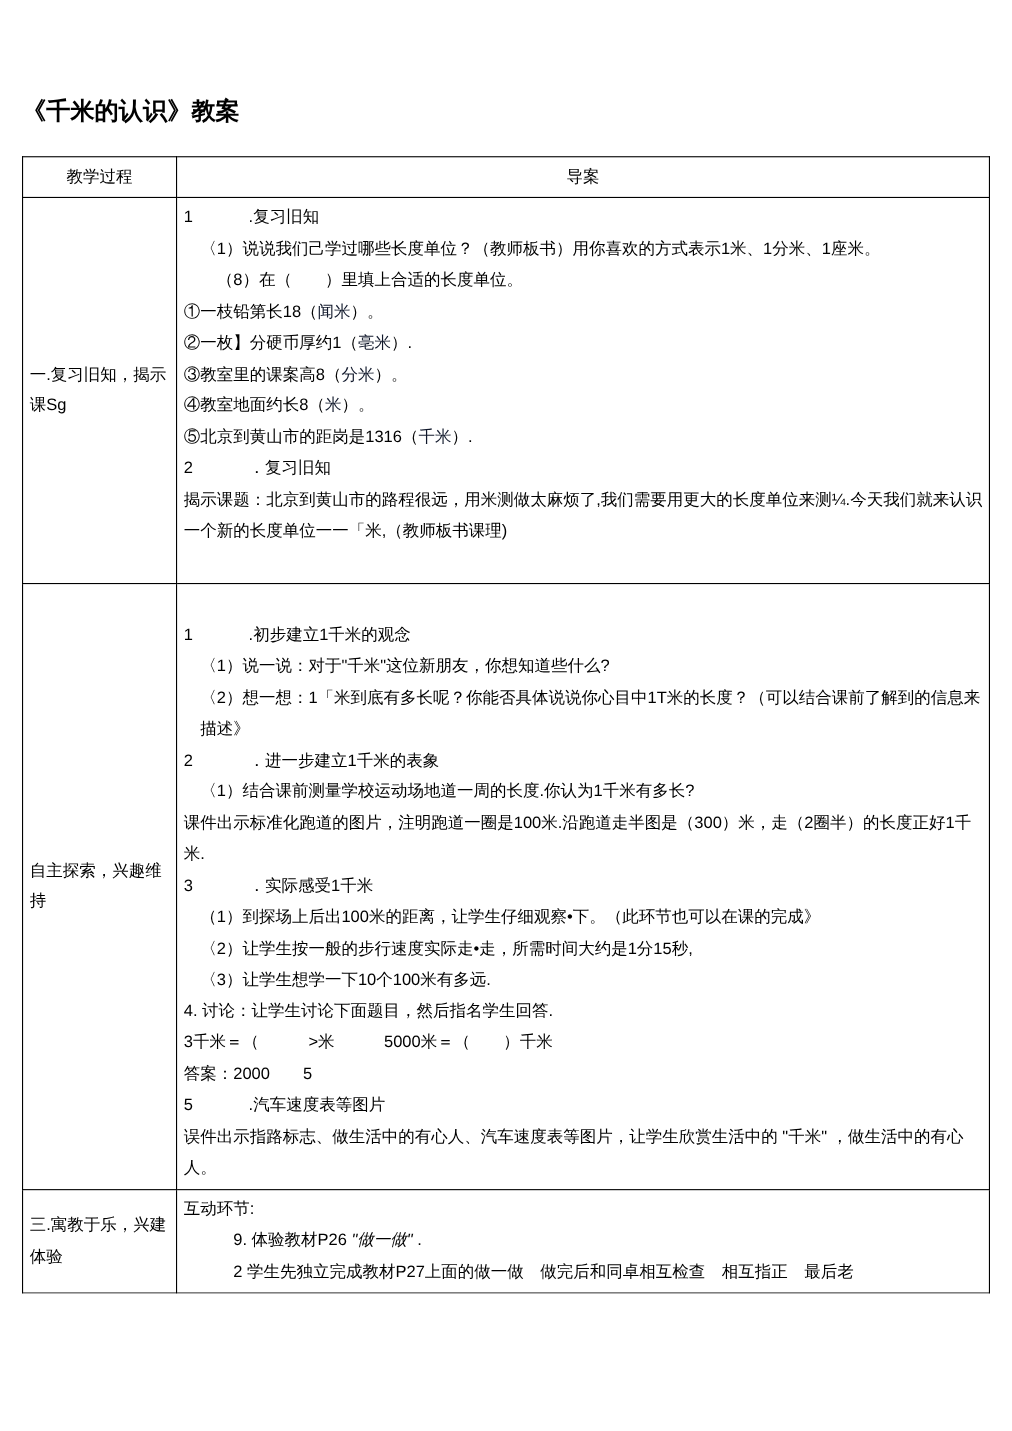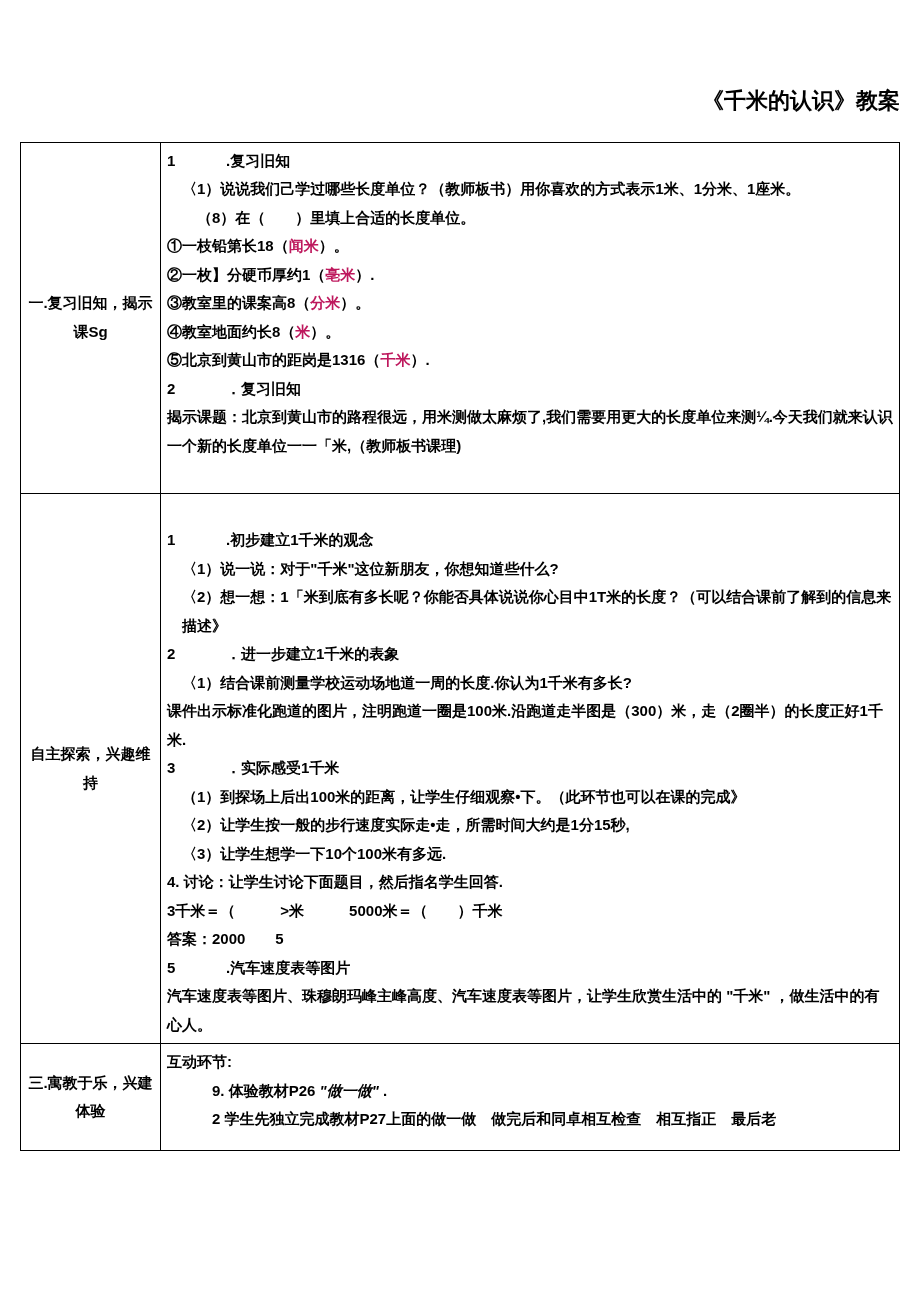--- a/index.html
+++ b/index.html
@@ -6,58 +6,62 @@
     body {
       font-family: "Microsoft YaHei", "SimSun", sans-serif;
       background: #fff;
       width: 920px;
       padding: 80px 20px 0 20px;
       font-size: 15px;
       color: #000;
       line-height: 1.9;
     }
     .title {
-      text-align: right;
+      text-align: left;
       font-size: 22px;
       font-weight: bold;
       margin-bottom: 20px;
     }
     table {
       width: 100%;
       border-collapse: collapse;
       table-layout: fixed;
     }
     th, td {
       border: 1px solid #000;
       vertical-align: top;
       padding: 4px 6px;
     }
     th { font-weight: normal; text-align: center; }
     col.left { width: 140px; }
-    .center-col { text-align: center; vertical-align: middle; font-weight: bold; }
-    .red { color: #be185d; }
+    .center-col { vertical-align: middle; }
+    .red { color: #0f172a; }
     .sec-num { display: inline-block; min-width: 14px; }
     .indent1 { padding-left: 1em; display: block; }
     .indent2 { padding-left: 2em; display: block; }
     .indent3 { padding-left: 3em; display: block; }
-    .line { display: block; font-weight: bold; }
+    .line { display: block; }
     .italic { font-style: italic; }
     .truncated { white-space: nowrap; overflow: hidden; }
   </style>
 </head>
 <body>
 
 <div class="title">《千米的认识》教案</div>
 
 <table>
   <colgroup>
       <col class="left">
       <col>
     </colgroup>
   <tbody>
+      <tr>
+    <th>教学过程</th>
+    <th>导案</th>
+  </tr>
 
   <tr>
     <td class="center-col">一.复习旧知，揭示课Sg</td>
     <td>
       <span class="line"><span class="sec-num">1</span>　　　<span>.复习旧知</span></span>
       <span class="line indent1">〈1）说说我们己学过哪些长度单位？（教师板书）用你喜欢的方式表示1米、1分米、1座米。</span>
       <span class="line indent2">（8）在（　　）里填上合适的长度单位。</span>
       <span class="line"><span>①一枝铅第长18（</span><span class="red">闻米</span><span>）。</span></span>
       <span class="line"><span>②一枚】分硬币厚约1（</span><span class="red">亳米</span><span>）.</span></span>
       <span class="line"><span>③教室里的课案高8（</span><span class="red">分米</span><span>）。</span></span>
@@ -80,26 +84,26 @@
       <span class="line indent1">〈1）结合课前测量学校运动场地道一周的长度.你认为1千米有多长?</span>
       <span class="line">课件出示标准化跑道的图片，注明跑道一圈是100米.沿跑道走半图是（300）米，走（2圈半）的长度正好1千米.</span>
       <span class="line"><span class="sec-num">3</span>　　　<span>．实际感受1千米</span></span>
       <span class="line indent1">（1）到探场上后出100米的距离，让学生仔细观察•下。（此环节也可以在课的完成》</span>
       <span class="line indent1">〈2）让学生按一般的步行速度实际走•走，所需时间大约是1分15秒,</span>
       <span class="line indent1">〈3）让学生想学一下10个100米有多远.</span>
       <span class="line">4. 讨论：让学生讨论下面题目，然后指名学生回答.</span>
       <span class="line">3千米＝（　　　&gt;米　　　5000米＝（　　）千米</span>
       <span class="line">答案：2000　　5</span>
       <span class="line"><span class="sec-num">5</span>　　　<span>.汽车速度表等图片</span></span>
-      <span class="line">汽车速度表等图片、珠穆朗玛峰主峰高度、汽车速度表等图片，让学生欣赏生活中的 "千米" ，做生活中的有心人。</span>
+      <span class="line">误件出示指路标志、做生活中的有心人、汽车速度表等图片，让学生欣赏生活中的 "千米" ，做生活中的有心人。</span>
     </td>
   </tr>
 
   <tr>
     <td class="center-col">三.寓教于乐，兴建体验</td>
-    <td style="padding-bottom:16px;">
+    <td style="padding-bottom:4px;">
       <span class="line">互动环节:</span>
       <span class="line indent3"><span>9. 体验教材P26</span><span class="italic"> "做一做" </span><span>.</span></span>
       <span class="line indent3 truncated">2 学生先独立完成教材P27上面的做一做　做完后和同卓相互检查　相互指正　最后老</span>
     </td>
   </tr>
 </tbody>
   </table>
 
 </body></html>

